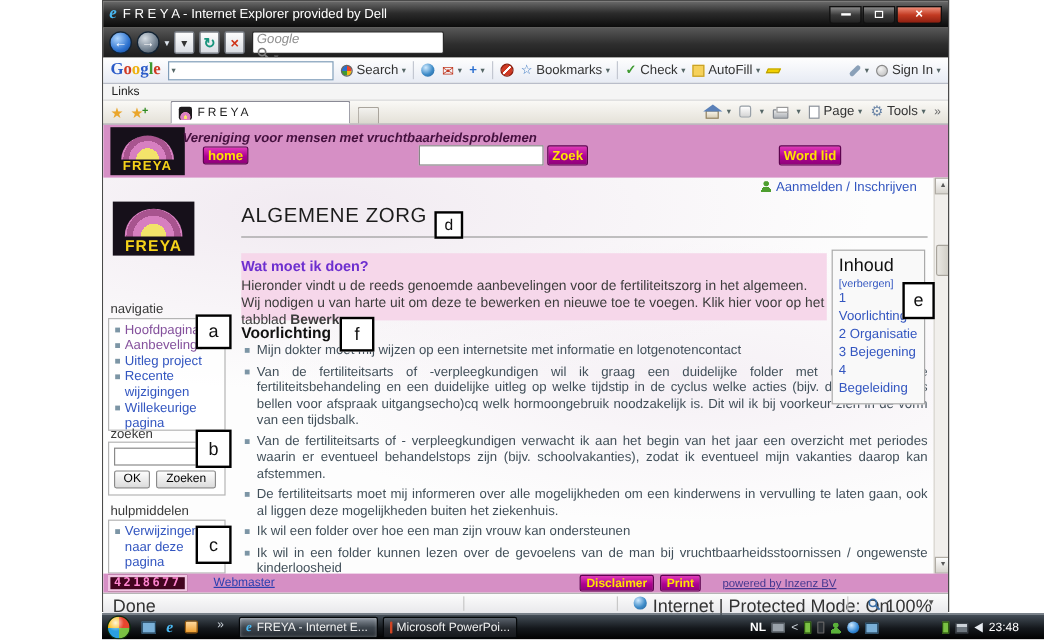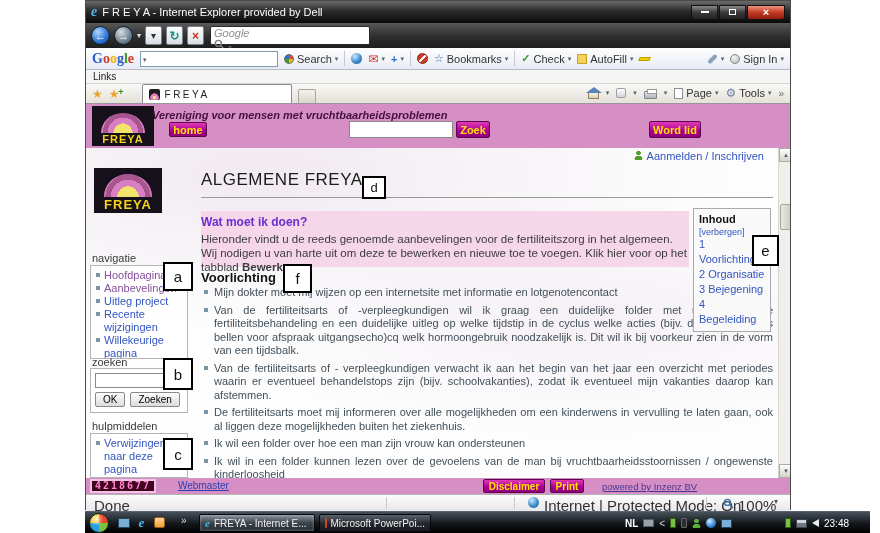--- a/index.html
+++ b/index.html
@@ -126,21 +126,21 @@
   .ctitle{position:absolute;left:115px;top:66px;width:572px;font-size:17px;color:#1c1c1c;letter-spacing:.5px;
           border-bottom:1px solid #9a9a9a;padding-bottom:7px}
   .pinkbox{position:absolute;left:115px;top:107px;width:488px;height:56px;background:#f6d7ea;padding:4px 0;line-height:14px}
   .pinkbox .ptitle{color:#6d2ecf;font-weight:bold;font-size:12px;margin-bottom:3px}
   .pinkbox .ptext{font-size:11.5px;color:#3c3c3c}
   .sechead{position:absolute;left:115px;top:166px;font-size:13px;font-weight:bold;color:#111}
   .bullets{position:absolute;left:115px;top:182px;width:572px;height:192px;overflow:hidden}
   .bullets .li{display:flex;gap:6px;margin-bottom:4px;font-size:11px;line-height:13.5px;color:#42505a;text-align:justify}
   .bullets .sq{margin-top:4px}
   .toc{position:absolute;left:607px;top:104px;width:78px;background:#f9f9f9;border:1px solid #aaa;padding:4px 5px;font-size:10.5px}
-  .toc .tochead{font-weight:bold;color:#111;font-size:11px}
+  .toc .tochead{font-weight:normal;color:#111;font-size:15px}
   .toc .hide{font-size:9px}
   .toc .titem{display:block;line-height:15px}
 
   
   .sbar{position:absolute;left:692px;top:44px;width:14px;height:330px;background:#f1efec;border-left:1px solid #d8d5cf}
   .sbtn{position:absolute;left:0;width:14px;height:14px;background:linear-gradient(#fdfdfd,#d7d4ce);border:1px solid #b0aca4;
         display:flex;align-items:center;justify-content:center;font-size:6px;color:#5a5a5a}
   .sthumb{position:absolute;left:1px;top:56px;width:12px;height:26px;background:linear-gradient(90deg,#e9e7e2,#cfccc4);border:1px solid #a8a49c;border-radius:2px}
 
   
@@ -368,21 +368,21 @@
         <div class="sbitem" data-name="sidebar-item-verwijzingen">
             <span class="sq" data-name="bullet-icon"></span>
             <a class="bluelink" data-name="sidebar-link">Verwijzingen naar deze pagina</a>
           </div>
         <div class="sbitem" data-name="sidebar-item-verwante-wijzigingen">
             <a class="bluelink" data-name="sidebar-link">Verwante wijzigingen</a>
           </div>
 
       </div>
 
-      <div class="ctitle" data-name="page-title">ALGEMENE FREYA</div>
+      <div class="ctitle" data-name="page-title">ALGEMENE ZORG</div>
 
       <div class="pinkbox" data-name="intro-box">
         <div class="ptitle" data-name="intro-title">Wat moet ik doen?</div>
         <div class="ptext" data-name="intro-text"><span data-name="intro-text-body">Hieronder vindt u de reeds genoemde aanbevelingen voor de fertiliteitszorg in het algemeen. Wij nodigen u van harte uit om deze te bewerken en nieuwe toe te voegen. Klik hier voor op het tabblad </span><b data-name="intro-text-bold">Bewerk</b></div>
       </div>
 
       <div class="sechead" data-name="section-title">Voorlichting</div>
 
       <div class="bullets" data-name="bullet-list">
         <div class="li" data-name="list-item">

